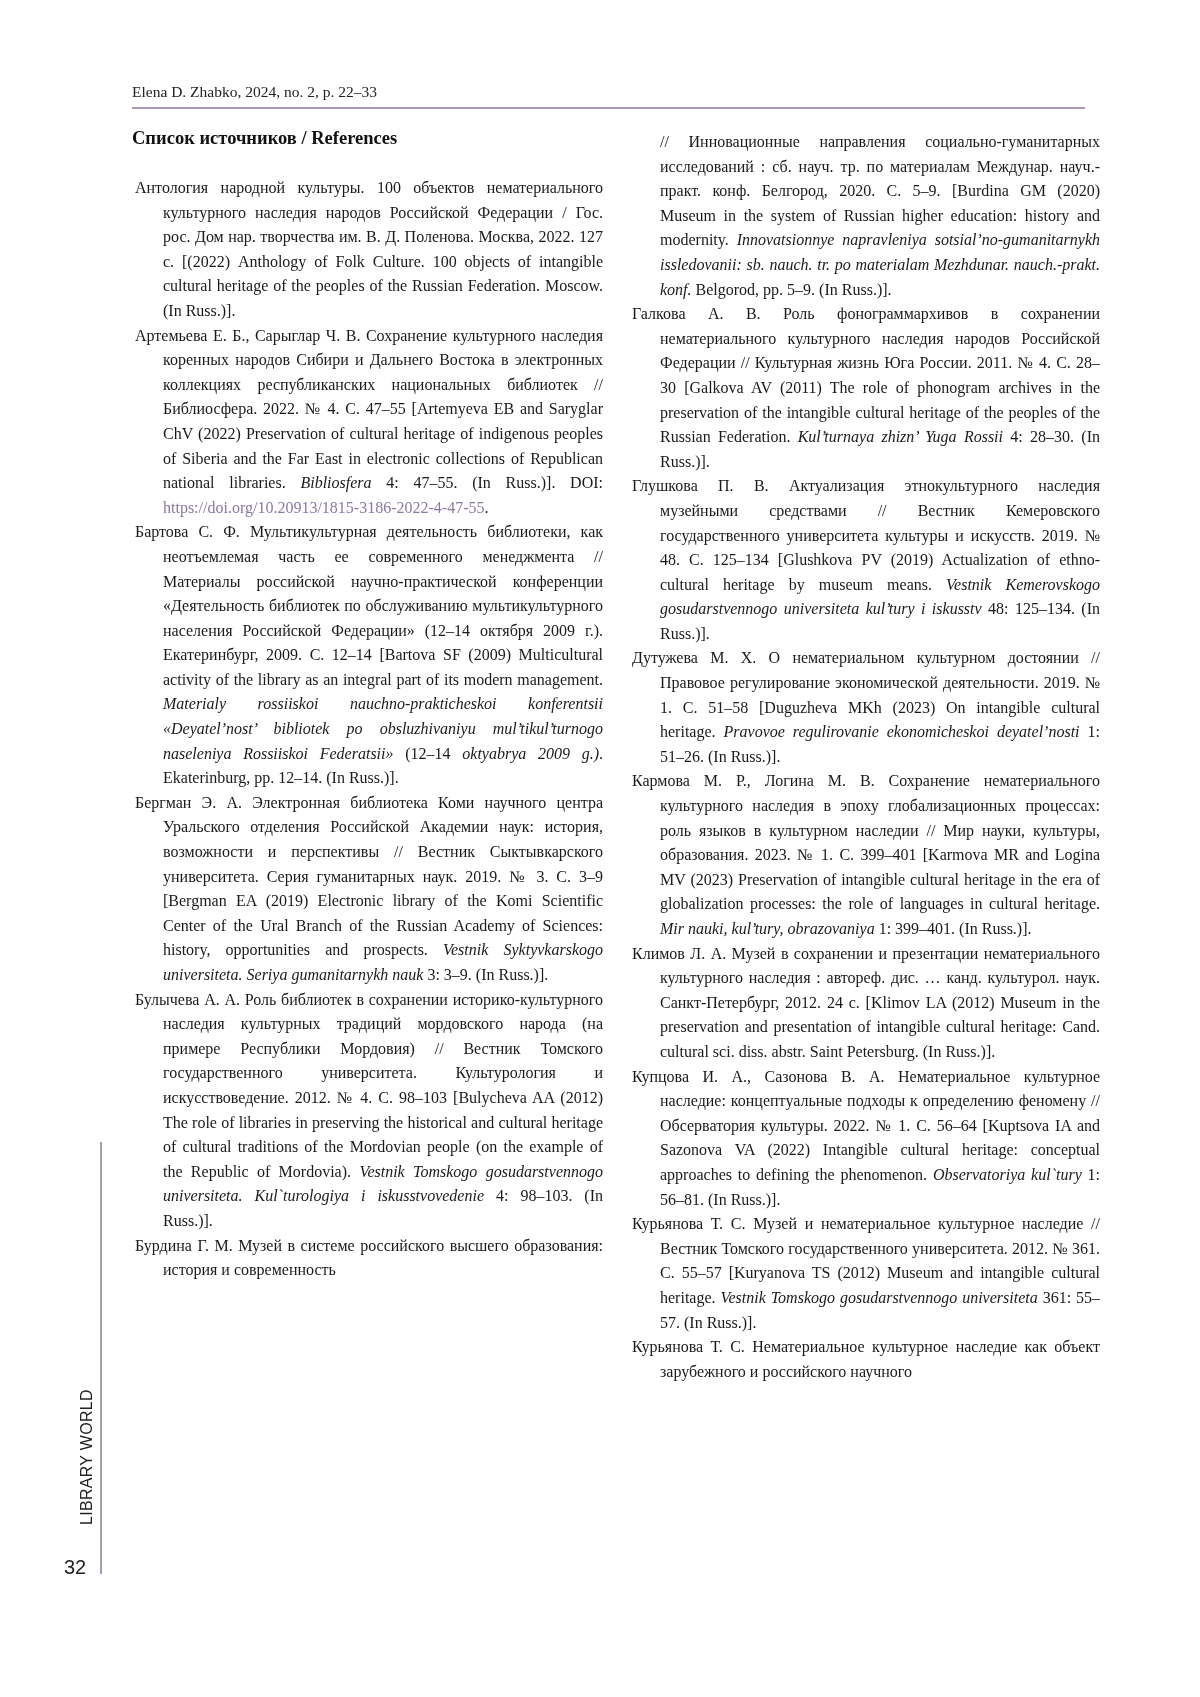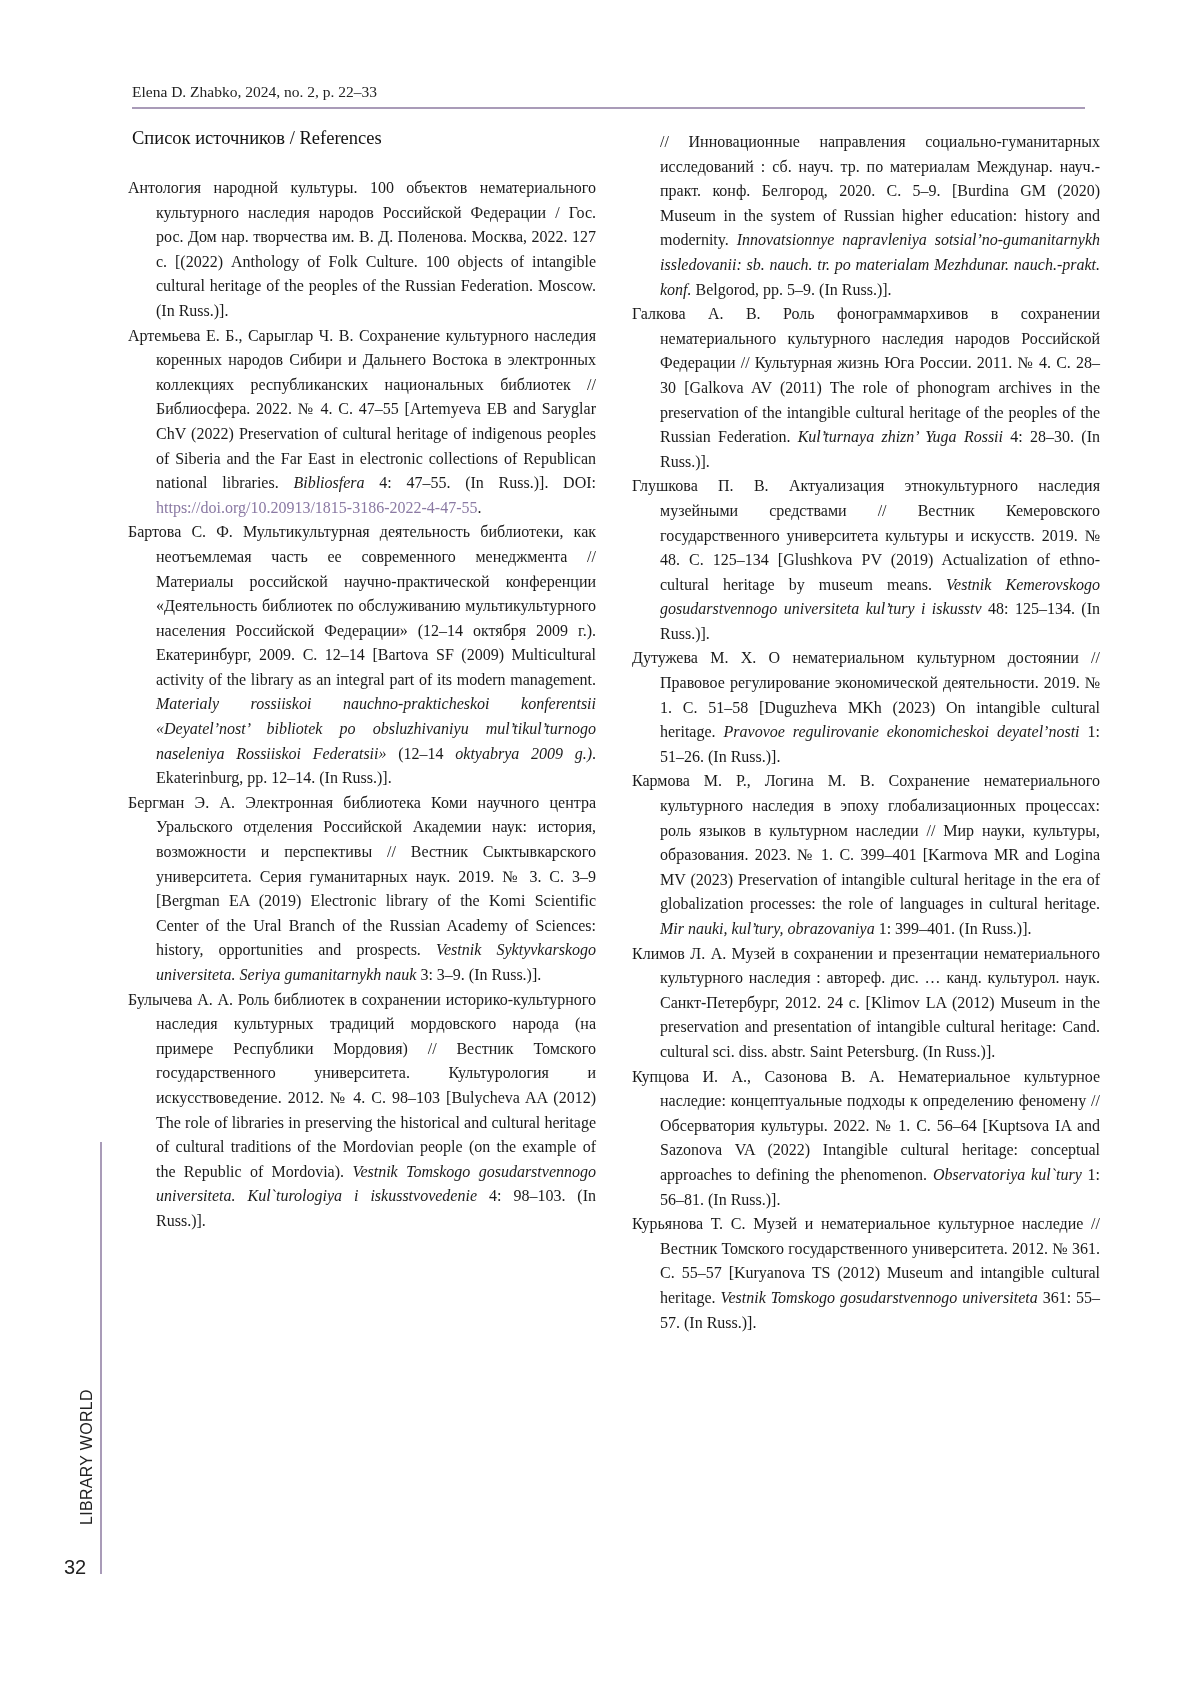--- a/index.html
+++ b/index.html
@@ -28,32 +28,32 @@
       top: 107px;
       width: 953px;
       height: 2px;
       background: #a99bb8;
     }
     .section-title {
       position: absolute;
       left: 132px;
       top: 128px;
       font-size: 18.5px;
-      font-weight: normal;
+      font-weight: bold;
       color: #111;
     }
     .col {
       position: absolute;
       top: 130px;
       width: 468px;
       font-size: 16px;
       line-height: 24.6px;
       text-align: justify;
     }
-    .col-left { left: 128px; top: 176px; }
+    .col-left { left: 135px; top: 176px; }
     .col-right { left: 632px; top: 130px; }
     .ref {
       padding-left: 28px;
       text-indent: -28px;
       margin: 0;
     }
     .ref.cont {
       padding-left: 28px;
       text-indent: 0;
     }
@@ -98,27 +98,29 @@
 <div class="head-rule"></div>
 
 <h2 class="section-title" style="margin:0;">Список источников / References</h2>
 
 <div class="col col-left">
     <p class="ref"><span>Антология народной культуры. 100 объектов нематериального культурного наследия народов Российской Федерации / Гос. рос. Дом нар. творчества им. В. Д. Поленова. Москва, 2022. 127 с. [(2022) Anthology of Folk Culture. 100 objects of intangible cultural heritage of the peoples of the Russian Federation. Moscow. (In Russ.)].</span></p>
     <p class="ref"><span>Артемьева Е. Б., Сарыглар Ч. В. Сохранение культурного наследия коренных народов Сибири и Дальнего Востока в электронных коллекциях республиканских национальных библиотек // Библиосфера. 2022. № 4. С. 47–55 [Artemyeva EB and Saryglar ChV (2022) Preservation of cultural heritage of indigenous peoples of Siberia and the Far East in electronic collections of Republican national libraries. </span><i>Bibliosfera</i><span> 4: 47–55. (In Russ.)]. DOI: </span><a class="doi-link" href="#">https://doi.org/10.20913/1815-3186-2022-4-47-55</a><span>.</span></p>
     <p class="ref"><span>Бартова С. Ф. Мультикультурная деятельность библиотеки, как неотъемлемая часть ее современного менеджмента // Материалы российской научно-практической конференции «Деятельность библиотек по обслуживанию мультикультурного населения Российской Федерации» (12–14 октября 2009 г.). Екатеринбург, 2009. С. 12–14 [Bartova SF (2009) Multicultural activity of the library as an integral part of its modern management. </span><i>Materialy rossiiskoi nauchno-prakticheskoi konferentsii «Deyatel’nost’ bibliotek po obsluzhivaniyu mul’tikul’turnogo naseleniya Rossiiskoi Federatsii»</i><span> (12–14 </span><i>oktyabrya 2009 g.)</i><span>. Ekaterinburg, pp. 12–14. (In Russ.)].</span></p>
     <p class="ref"><span>Бергман Э. А. Электронная библиотека Коми научного центра Уральского отделения Российской Академии наук: история, возможности и перспективы // Вестник Сыктывкарского университета. Серия гуманитарных наук. 2019. № 3. С. 3–9 [Bergman EA (2019) Electronic library of the Komi Scientific Center of the Ural Branch of the Russian Academy of Sciences: history, opportunities and prospects. </span><i>Vestnik Syktyvkarskogo universiteta. Seriya gumanitarnykh nauk</i><span> 3: 3–9. (In Russ.)].</span></p>
     <p class="ref"><span>Булычева А. А. Роль библиотек в сохранении историко-культурного наследия культурных традиций мордовского народа (на примере Республики Мордовия) // Вестник Томского государственного университета. Культурология и искусствоведение. 2012. № 4. С. 98–103 [Bulycheva AA (2012) The role of libraries in preserving the historical and cultural heritage of cultural traditions of the Mordovian people (on the example of the Republic of Mordovia). </span><i>Vestnik Tomskogo gosudarstvennogo universiteta. Kul`turologiya i iskusstvovedenie</i><span> 4: 98–103. (In Russ.)].</span></p>
+    <p class="ref"><span>Бурдина Г. М. Музей в системе российского высшего образования: история и современность</span></p>
   </div>
 <div class="col col-right">
     <p class="ref cont"><span>// Инновационные направления социально-гуманитарных исследований : сб. науч. тр. по материалам Междунар. науч.-практ. конф. Белгород, 2020. С. 5–9. [Burdina GM (2020) Museum in the system of Russian higher education: history and modernity. </span><i>Innovatsionnye napravleniya sotsial’no-gumanitarnykh issledovanii: sb. nauch. tr. po materialam Mezhdunar. nauch.-prakt. konf.</i><span> Belgorod, pp. 5–9. (In Russ.)].</span></p>
     <p class="ref"><span>Галкова А. В. Роль фонограммархивов в сохранении нематериального культурного наследия народов Российской Федерации // Культурная жизнь Юга России. 2011. № 4. С. 28–30 [Galkova AV (2011) The role of phonogram archives in the preservation of the intangible cultural heritage of the peoples of the Russian Federation. </span><i>Kul’turnaya zhizn’ Yuga Rossii</i><span> 4: 28–30. (In Russ.)].</span></p>
     <p class="ref"><span>Глушкова П. В. Актуализация этнокультурного наследия музейными средствами // Вестник Кемеровского государственного университета культуры и искусств. 2019. № 48. С. 125–134 [Glushkova PV (2019) Actualization of ethno-cultural heritage by museum means. </span><i>Vestnik Kemerovskogo gosudarstvennogo universiteta kul’tury i iskusstv</i><span> 48: 125–134. (In Russ.)].</span></p>
     <p class="ref"><span>Дутужева М. Х. О нематериальном культурном достоянии // Правовое регулирование экономической деятельности. 2019. № 1. С. 51–58 [Duguzheva MKh (2023) On intangible cultural heritage. </span><i>Pravovoe regulirovanie ekonomicheskoi deyatel’nosti</i><span> 1: 51–26. (In Russ.)].</span></p>
     <p class="ref"><span>Кармова М. Р., Логина М. В. Сохранение нематериального культурного наследия в эпоху глобализационных процессах: роль языков в культурном наследии // Мир науки, культуры, образования. 2023. № 1. С. 399–401 [Karmova MR and Logina MV (2023) Preservation of intangible cultural heritage in the era of globalization processes: the role of languages in cultural heritage. </span><i>Mir nauki, kul’tury, obrazovaniya</i><span> 1: 399–401. (In Russ.)].</span></p>
     <p class="ref"><span>Климов Л. А. Музей в сохранении и презентации нематериального культурного наследия : автореф. дис. … канд. культурол. наук. Санкт-Петербург, 2012. 24 с. [Klimov LA (2012) Museum in the preservation and presentation of intangible cultural heritage: Cand. cultural sci. diss. abstr. Saint Petersburg. (In Russ.)].</span></p>
     <p class="ref"><span>Купцова И. А., Сазонова В. А. Нематериальное культурное наследие: концептуальные подходы к определению феномену // Обсерватория культуры. 2022. № 1. С. 56–64 [Kuptsova IA and Sazonova VA (2022) Intangible cultural heritage: conceptual approaches to defining the phenomenon. </span><i>Observatoriya kul`tury</i><span> 1: 56–81. (In Russ.)].</span></p>
     <p class="ref"><span>Курьянова Т. С. Музей и нематериальное культурное наследие // Вестник Томского государственного университета. 2012. № 361. С. 55–57 [Kuryanova TS (2012) Museum and intangible cultural heritage. </span><i>Vestnik Tomskogo gosudarstvennogo universiteta</i><span> 361: 55–57. (In Russ.)].</span></p>
+    <p class="ref"><span>Курьянова Т. С. Нематериальное культурное наследие как объект зарубежного и российского научного</span></p>
   </div>
 
 <div class="side-rule"></div>
 <div class="side-label">LIBRARY WORLD</div>
 <div class="page-number">32</div>
 
 </body></html>

